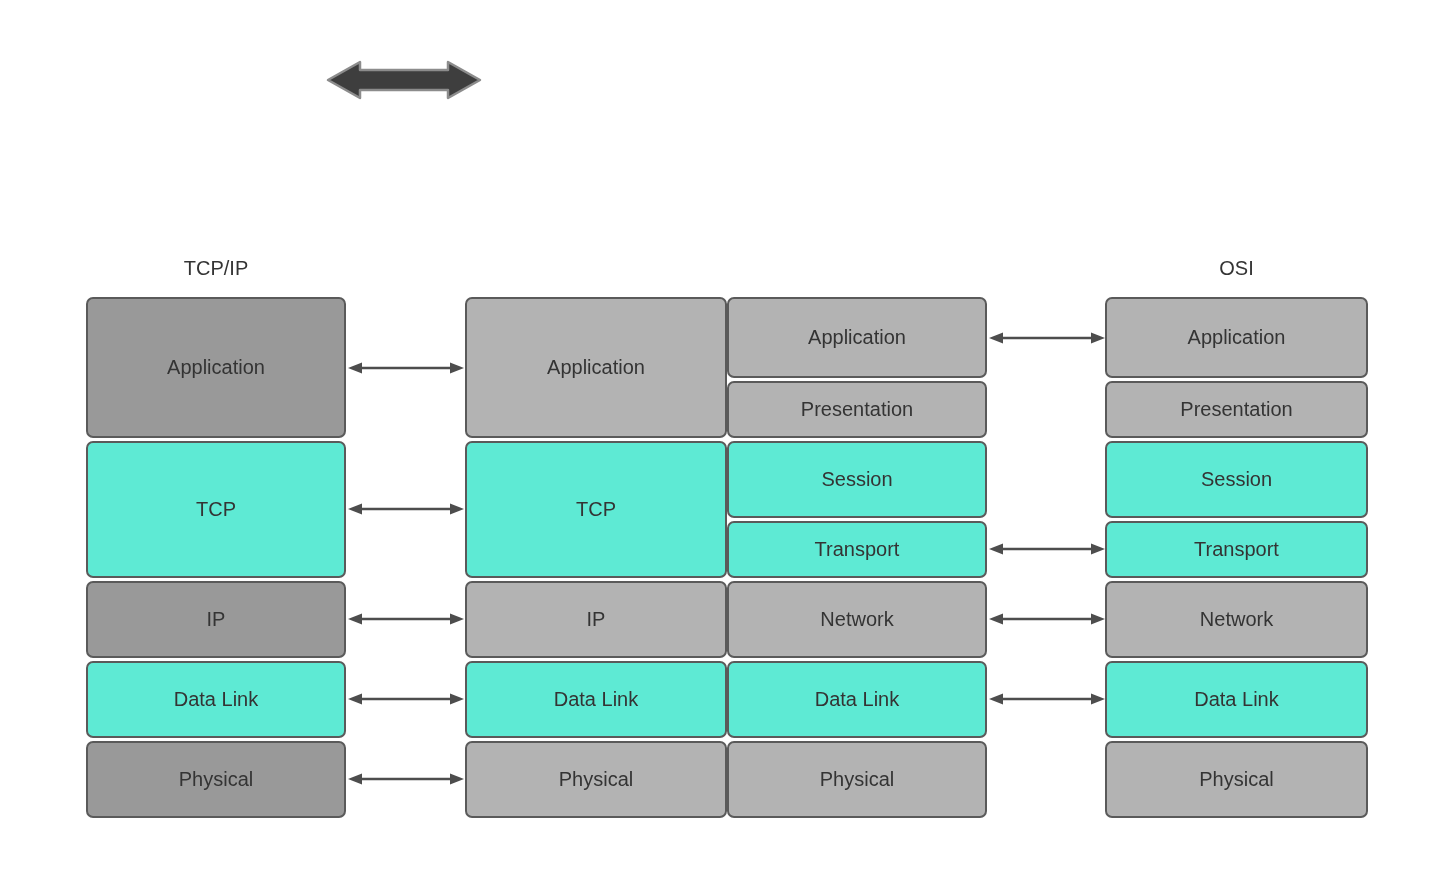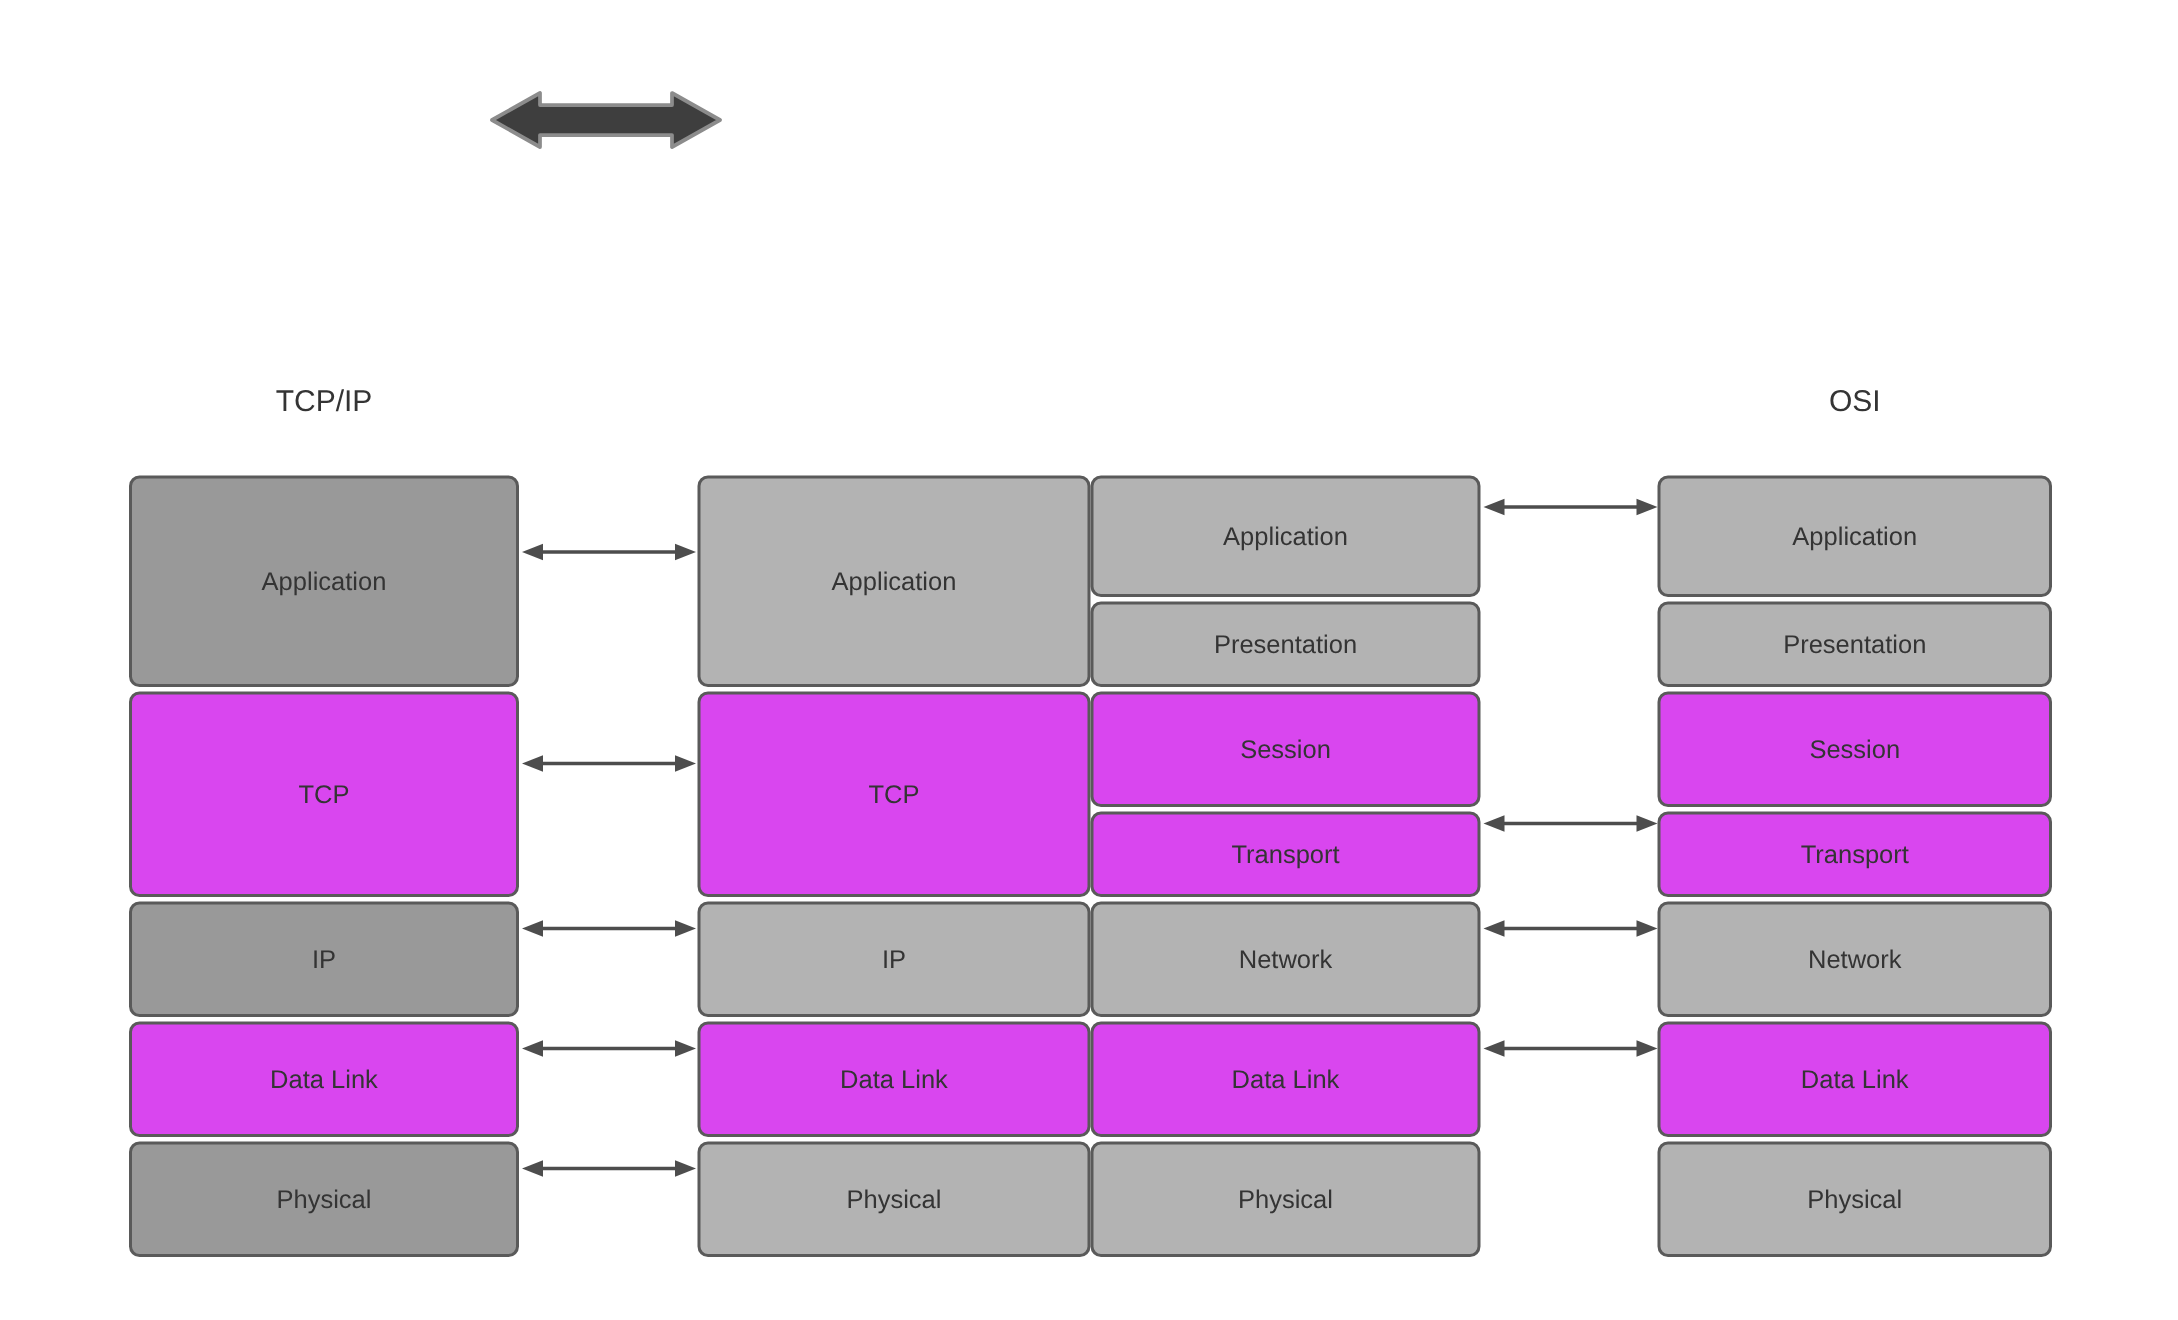--- a/index.html
+++ b/index.html
@@ -24,27 +24,26 @@
     color: #343434;
   }
   .box {
     position: absolute;
     box-sizing: border-box;
     border: 2.5px solid #5a5a5a;
     border-radius: 7px;
     display: flex;
     align-items: center;
     justify-content: center;
-    font-size: 17px;
+    font-size: 20px;
     color: #343434;
-    margin-top: 20px;
   }
   .fill-dark  { background: #999999; }
   .fill-light { background: #b3b3b3; }
-  .fill-white { background: #d946ef; }
+  .fill-white { background: #5eead4; }
   .link-arrow { position: absolute; }
   .link-arrow line    { stroke: #4d4d4d; stroke-width: 2.4; }
   .link-arrow polygon { fill: #4d4d4d; }
   .big-arrow { position: absolute; }
 </style>
 </head>
 <body>
 
 <div class="canvas">
 

